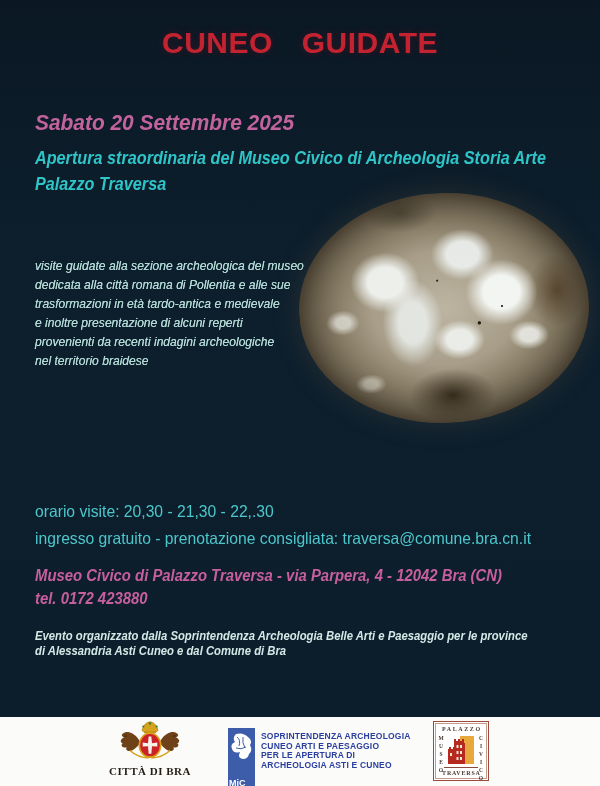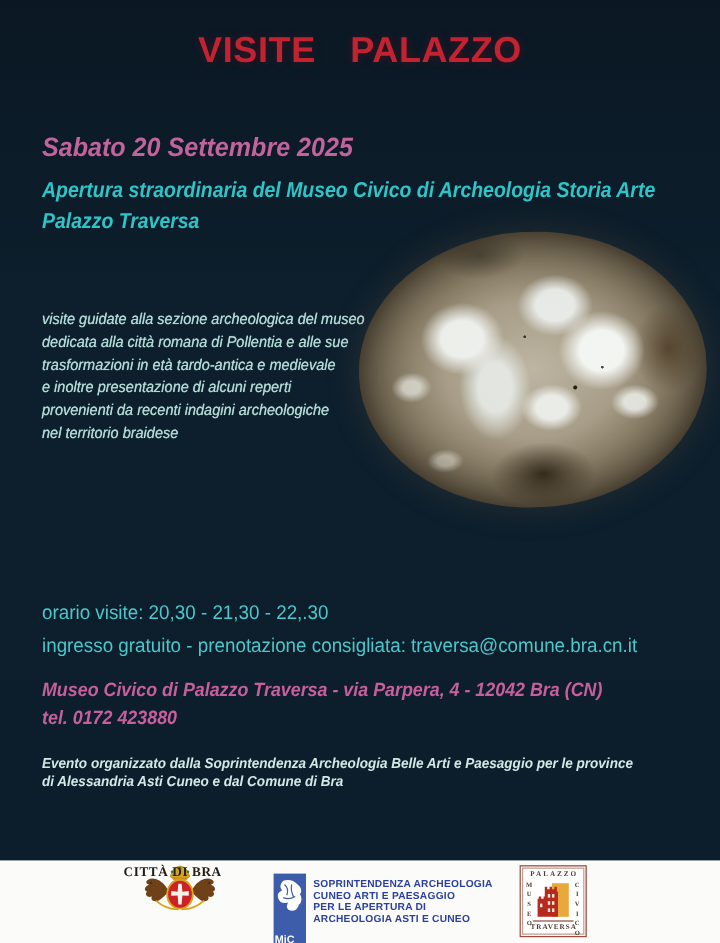--- a/index.html
+++ b/index.html
@@ -67,21 +67,21 @@
       radial-gradient(52px 28px at 36% 8%, rgba(58,53,40,.6), transparent 70%),
       radial-gradient(50% 50% at 50% 50%, #bdb5a2 0%, #a79d88 50%, #867b64 76%, #6d6350 92%, #5d5342 100%);
     box-shadow:
       inset 0 0 34px rgba(28,22,12,.6),
       0 0 26px 4px rgba(135,110,75,.16);
   }
   
   .footer{position:absolute;left:0;top:717px;width:600px;height:69px;background:#fbfbfa;}
   .crest{position:absolute;left:118px;top:721px;width:64px;height:43px;}
   .bra-label{
-    position:absolute;left:103px;top:721px;width:94px;
+    position:absolute;left:103px;top:765px;width:94px;text-align:center;
     font-family:"Liberation Serif",serif;font-weight:bold;font-size:11px;
     letter-spacing:.5px;color:#241d15;
   }
   .mic{position:absolute;left:228px;top:728px;width:27px;height:60px;background:#3d5dab;}
   .mic svg{position:absolute;left:0;top:0;}
   .mic-label{position:absolute;left:1px;bottom:0;color:#fff;font-size:9px;font-weight:bold;}
   .sop{
     position:absolute;left:261px;top:732px;color:#2b3f9e;
     font-family:Liberation Sans, sans-serif;font-weight:bold;
     font-size:8.5px;line-height:9.6px;letter-spacing:.2px;white-space:nowrap;
@@ -108,21 +108,21 @@
   .pz-left{left:4px}
   .pz-right{right:4px}
   .pz-art{position:absolute;left:13px;top:13px;}
 </style>
 </head>
 <body>
 
 <div class="poster">
 
   <div class="title">
-    <div>VISITE PALAZZO</div>
+    <div>CUNEO GUIDATE</div>
   </div>
 
   <div class="date">Sabato 20 Settembre 2025</div>
 
   <div class="subtitle">
     <div>Apertura straordinaria del Museo Civico di Archeologia Storia Arte</div>
     <div>Palazzo Traversa</div>
   </div>
 
   <div class="desc">

